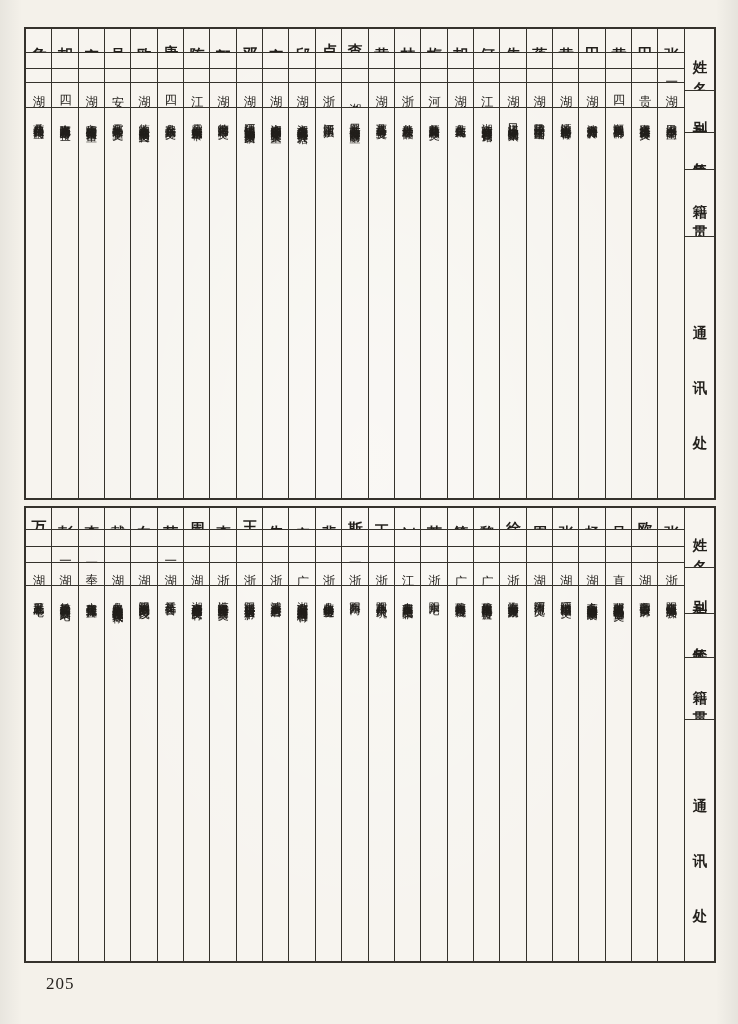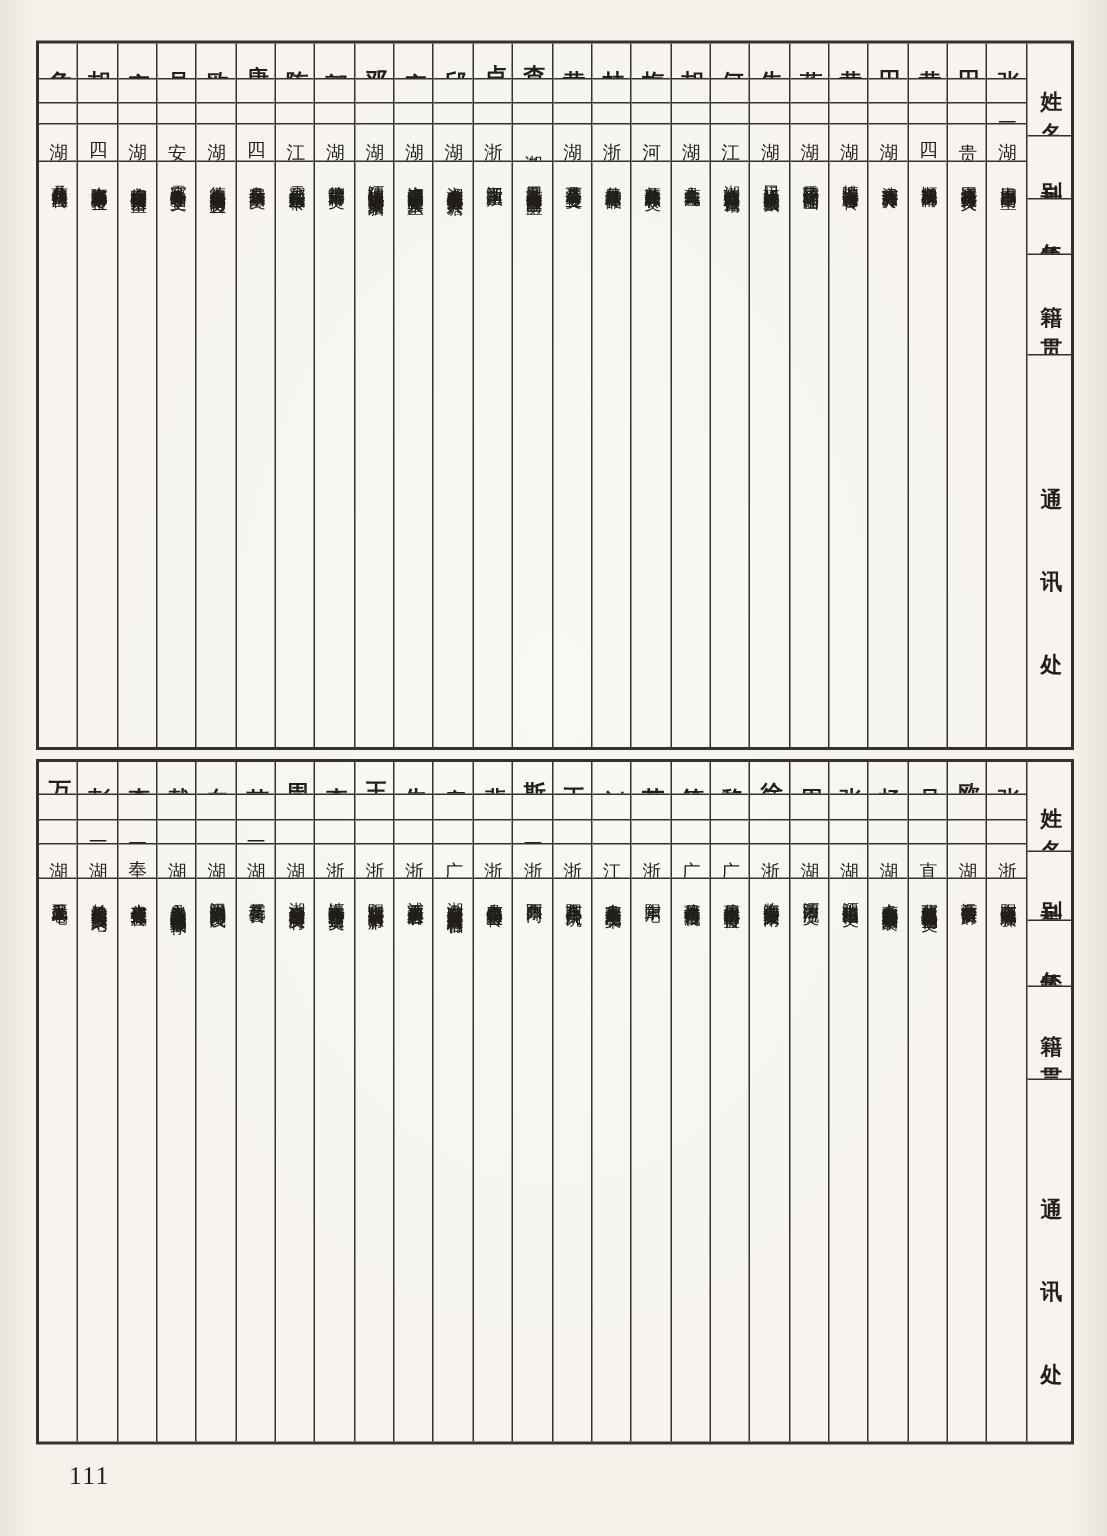--- a/index.html
+++ b/index.html
@@ -936,13 +936,13 @@
         <span class="vtext" style="letter-spacing: 0.1em; margin-bottom: -0.1em;">二五</span>
       </div>
       <div class="cell r-origin">
         <span class="vtext" style="letter-spacing: 1.6em; margin-bottom: -1.6em;">湖南</span>
       </div>
       <div class="cell r-addr">
         <span class="vtext">武岗五显巷本宅</span>
       </div>
     </div>
   </div>
-<div class="page-number">111</div>
+<div class="page-number">205</div>
 
 </body></html>

